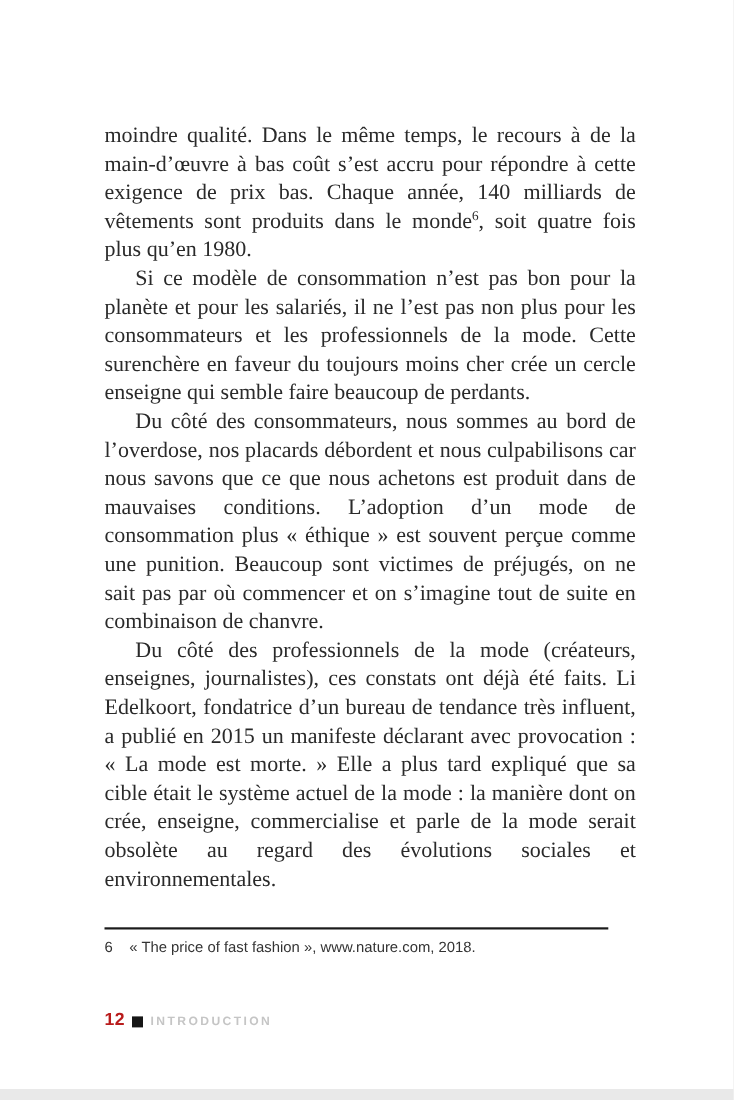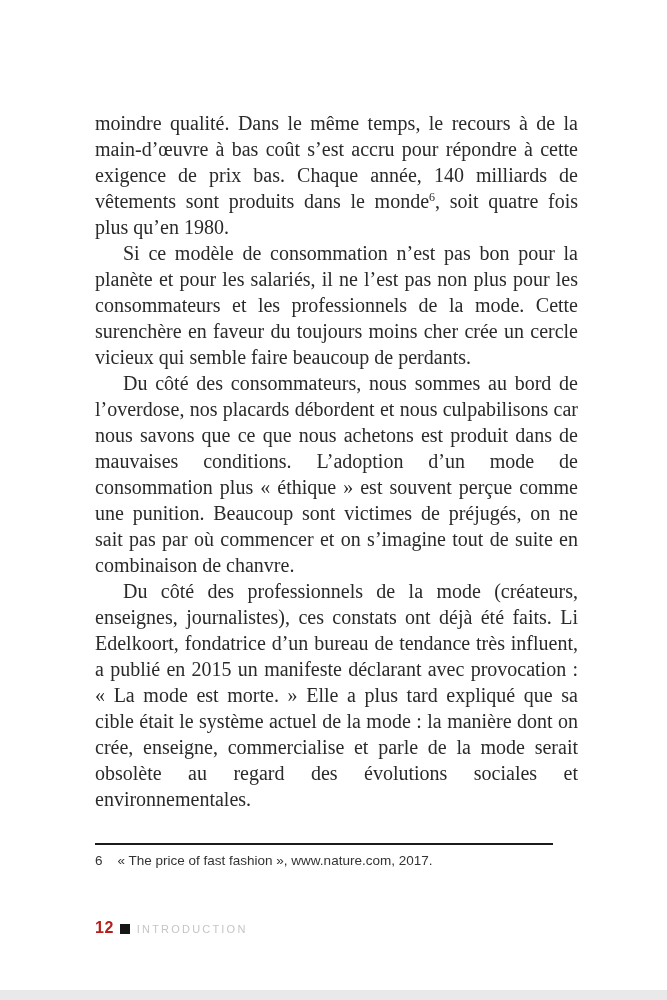--- a/index.html
+++ b/index.html
@@ -76,43 +76,43 @@
   }
   .footer-square {
     width: 10px;
     height: 10px;
     background: #161616;
     margin: 1px 7px 0 6px;
     flex: 0 0 auto;
   }
   .section-label {
     font-size: 11px;
-    font-weight: 400;
+    font-weight: 700;
     letter-spacing: 2.2px;
     color: #c5c5c5;
     padding-top: 1px;
   }
 </style>
 </head>
 <body>
 
 <div class="page">
 
   <main class="body-text">
     <p class="para"><span>moindre qualité. Dans le même temps, le recours à de la main-d’œuvre à bas coût s’est accru pour répondre à cette exigence de prix bas. Chaque année, 140 milliards de vêtements sont produits dans le monde</span><sup class="fn-ref">6</sup><span>, soit quatre fois plus qu’en 1980.</span></p>
-    <p class="para indent">Si ce modèle de consommation n’est pas bon pour la planète et pour les salariés, il ne l’est pas non plus pour les consommateurs et les professionnels de la mode. Cette surenchère en faveur du toujours moins cher crée un cercle vicieux qui semble faire beaucoup de perdants.</p>
+    <p class="para indent">Si ce modèle de consommation n’est pas bon pour la planète et pour les salariés, il ne l’est pas non plus pour les consommateurs et les professionnels de la mode. Cette surenchère en faveur du toujours moins cher crée un cercle enseigne qui semble faire beaucoup de perdants.</p>
     <p class="para indent">Du côté des consommateurs, nous sommes au bord de l’overdose, nos placards débordent et nous culpabilisons car nous savons que ce que nous achetons est produit dans de mauvaises conditions. L’adoption d’un mode de consommation plus « éthique » est souvent perçue comme une punition. Beaucoup sont victimes de préjugés, on ne sait pas par où commencer et on s’imagine tout de suite en combinaison de chanvre.</p>
     <p class="para indent">Du côté des professionnels de la mode (créateurs, enseignes, journalistes), ces constats ont déjà été faits. Li Edelkoort, fondatrice d’un bureau de tendance très influent, a publié en 2015 un manifeste déclarant avec provocation : « La mode est morte. » Elle a plus tard expliqué que sa cible était le système actuel de la mode : la manière dont on crée, enseigne, commercialise et parle de la mode serait obsolète au regard des évolutions sociales et environnementales.</p>
   </main>
 
   <div class="footnote-block">
     <div class="footnote-rule"></div>
     <div class="footnote">
       <span class="fn-num">6</span>
-      <span class="fn-text">« The price of fast fashion », www.nature.com, 2017.</span>
+      <span class="fn-text">« The price of fast fashion », www.nature.com, 2018.</span>
     </div>
   </div>
 
   <footer class="page-footer">
     <span class="page-num">12</span>
     <span class="footer-square"></span>
     <span class="section-label">INTRODUCTION</span>
   </footer>
 
 </div>

